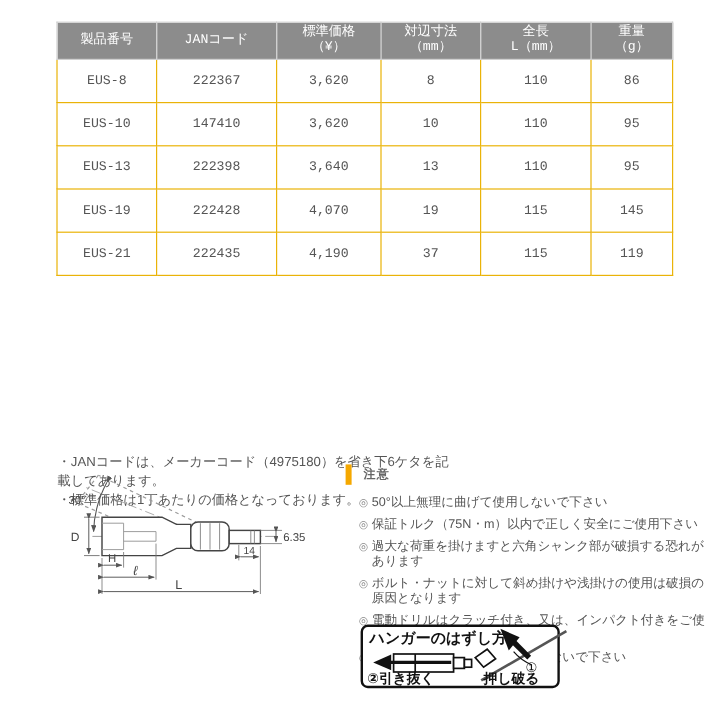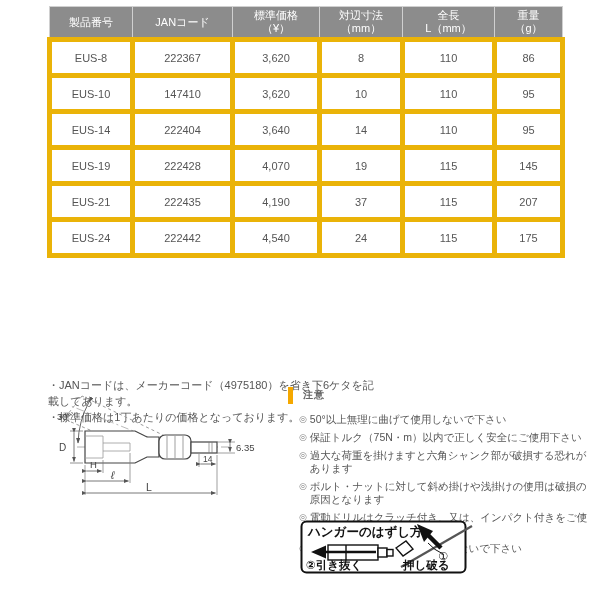--- a/index.html
+++ b/index.html
@@ -4,32 +4,32 @@
 <style>
   * { margin:0; padding:0; box-sizing:border-box; }
   html,body { background:#fff; }
   .page {
     position:relative; width:600px; height:600px; background:#ffffff;
     font-family:"Liberation Sans","DejaVu Sans",sans-serif; color:#555;
     overflow:hidden;
   }
   
   .spec-table {
-    position:absolute; left:47px; top:6px; width:513px;
-    border-collapse:collapse; table-layout:fixed;
+    position:absolute; left:47px; top:18px; width:513px;
+    border-collapse:collapse; table-layout:fixed;font-family:Liberation Mono, monospace;
   }
   .spec-table th {
     background:#8c8c8c; color:#ffffff; font-weight:normal;
     font-size:11px; line-height:13px; height:31px; text-align:center;
     border:1px solid #d0d0d0; padding:2px 0;
   }
   .spec-table th .h2:empty { display:none; }
   .spec-table td {
     background:#ffffff; color:#555555; font-size:11px; height:36px;
-    text-align:center; vertical-align:middle; border:5px solid #eab308;
+    text-align:center; vertical-align:middle; border:1px solid #eab308;
   }
   
   .notes {
     position:absolute; left:48px; top:377px; width:330px;
     font-size:11px; line-height:16px; color:#555;
   }
   
   .caution-head { position:absolute; left:288px; top:386px; height:18px; display:flex; align-items:center; }
   .caution-bar { width:5px; height:17px; background:#f5a800; margin-right:10px; }
   .caution-title { font-size:10px; font-weight:bold; color:#666; letter-spacing:1px; }
@@ -95,50 +95,42 @@
         </tr>
         <tr>
           <td>EUS-10</td>
           <td>147410</td>
           <td>3,620</td>
           <td>10</td>
           <td>110</td>
           <td>95</td>
         </tr>
         <tr>
-          <td>EUS-14</td>
-          <td>222404</td>
+          <td>EUS-13</td>
+          <td>222398</td>
           <td>3,640</td>
-          <td>14</td>
+          <td>13</td>
           <td>110</td>
           <td>95</td>
         </tr>
         <tr>
           <td>EUS-19</td>
           <td>222428</td>
           <td>4,070</td>
           <td>19</td>
           <td>115</td>
           <td>145</td>
         </tr>
         <tr>
           <td>EUS-21</td>
           <td>222435</td>
           <td>4,190</td>
           <td>37</td>
           <td>115</td>
-          <td>207</td>
-        </tr>
-        <tr>
-          <td>EUS-24</td>
-          <td>222442</td>
-          <td>4,540</td>
-          <td>24</td>
-          <td>115</td>
-          <td>175</td>
+          <td>119</td>
         </tr>
       </tbody>
   </table>
 
   <div class="notes">
       <div>・JANコードは、メーカーコード（4975180）を省き下6ケタを記載してあります。</div>
       <div>・標準価格は1丁あたりの価格となっております。</div>
     </div>
 
   <div class="caution-head">

